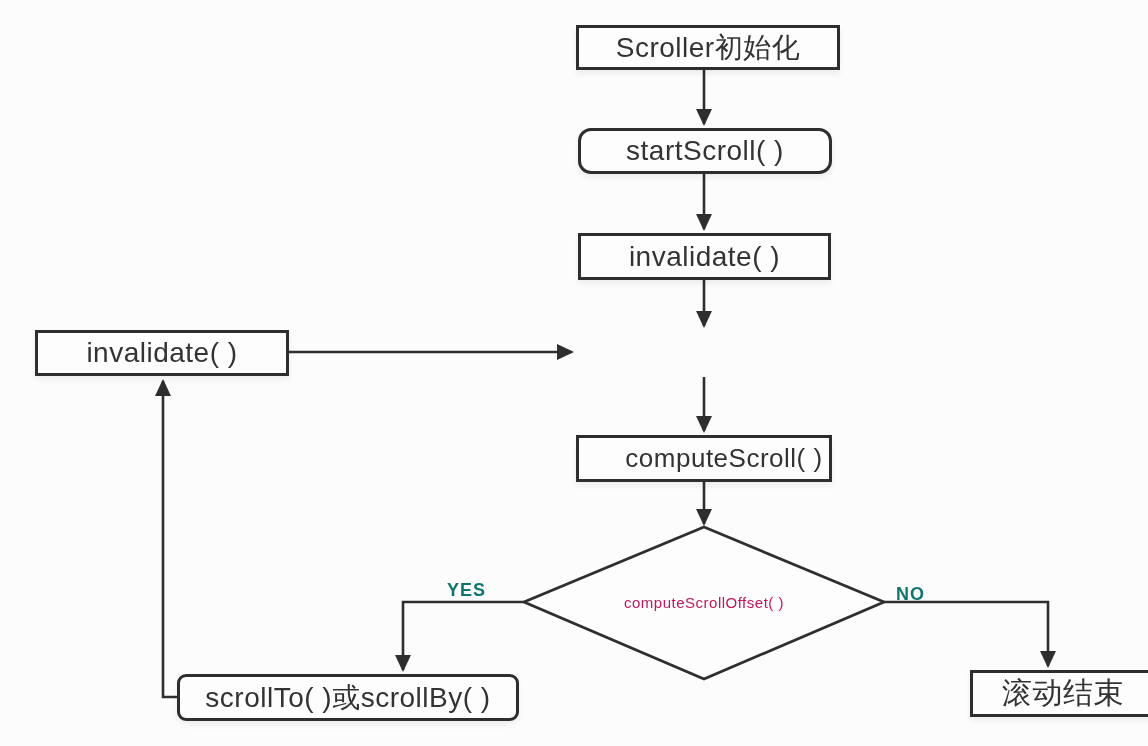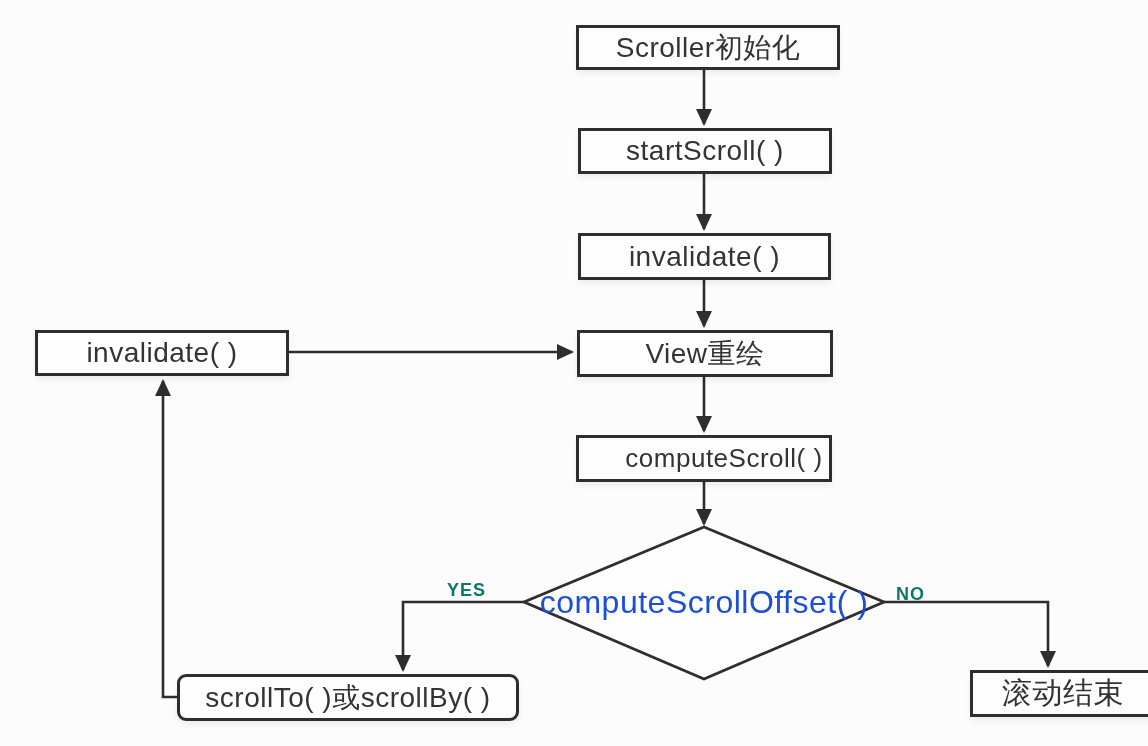--- a/index.html
+++ b/index.html
@@ -31,22 +31,22 @@
     font-size: 28px;
     letter-spacing: 0.5px;
     white-space: nowrap;
     box-shadow: 0 4px 6px rgba(0,0,0,0.06);
   }
   .diamond-label {
     position: absolute;
     display: flex;
     align-items: center;
     justify-content: center;
-    color: #1d4ed8;
-    font-size: 32px;
+    color: #be185d;
+    font-size: 15px;
     letter-spacing: 0.5px;
     white-space: nowrap;
     background: transparent;
   }
   .edge-label {
     position: absolute;
     color: #0f766e;
     font-size: 18px;
     font-weight: bold;
     letter-spacing: 1px;
@@ -77,25 +77,24 @@
 
     <polyline points="866,602 1030,602 1030,666" fill="none" stroke="#2e2e2e" stroke-width="2.6" marker-end="url(#arrow)"></polyline>
 
     <polyline points="160,697 145,697 145,381" fill="none" stroke="#2e2e2e" stroke-width="2.6" marker-end="url(#arrow)"></polyline>
 
     <polygon points="686,527 866,602 686,679 506,602" fill="#fdfdfd" stroke="#2e2e2e" stroke-width="2.8"></polygon>
   </svg>
 
   <div class="node" style="left:558px; top:25px;  width:264px; height:45px;">Scroller初始化</div>
 
-  <div class="node" style="left:560px; top:128px; width:254px; height:46px;">startScroll( )</div>
+  <div class="node" style="left:560px; top:128px; width:254px; height:46px;border-radius:13px;">startScroll( )</div>
 
   <div class="node" style="left:560px; top:233px; width:253px; height:47px;">invalidate( )</div>
 
-  <div class="node" style="left:559px; top:330px; width:256px; height:47px;">View重绘</div>
 
   <div class="node" style="left:558px; top:435px; width:256px; height:47px; font-size:26px;padding-left:40px;">computeScroll( )</div>
 
   <div class="diamond-label" style="left:526px; top:580px; width:320px; height:44px;">computeScrollOffset( )</div>
 
   <div class="node" style="left:17px; top:330px; width:254px; height:46px;">invalidate( )</div>
 
   <div class="node" style="left:159px; top:674px; width:342px; height:47px;border-radius:9px;">scrollTo( )或scrollBy( )</div>
 
   <div class="node" style="left:952px; top:670px; width:186px; height:47px; font-size:30px;text-align:right;">滚动结束</div>

